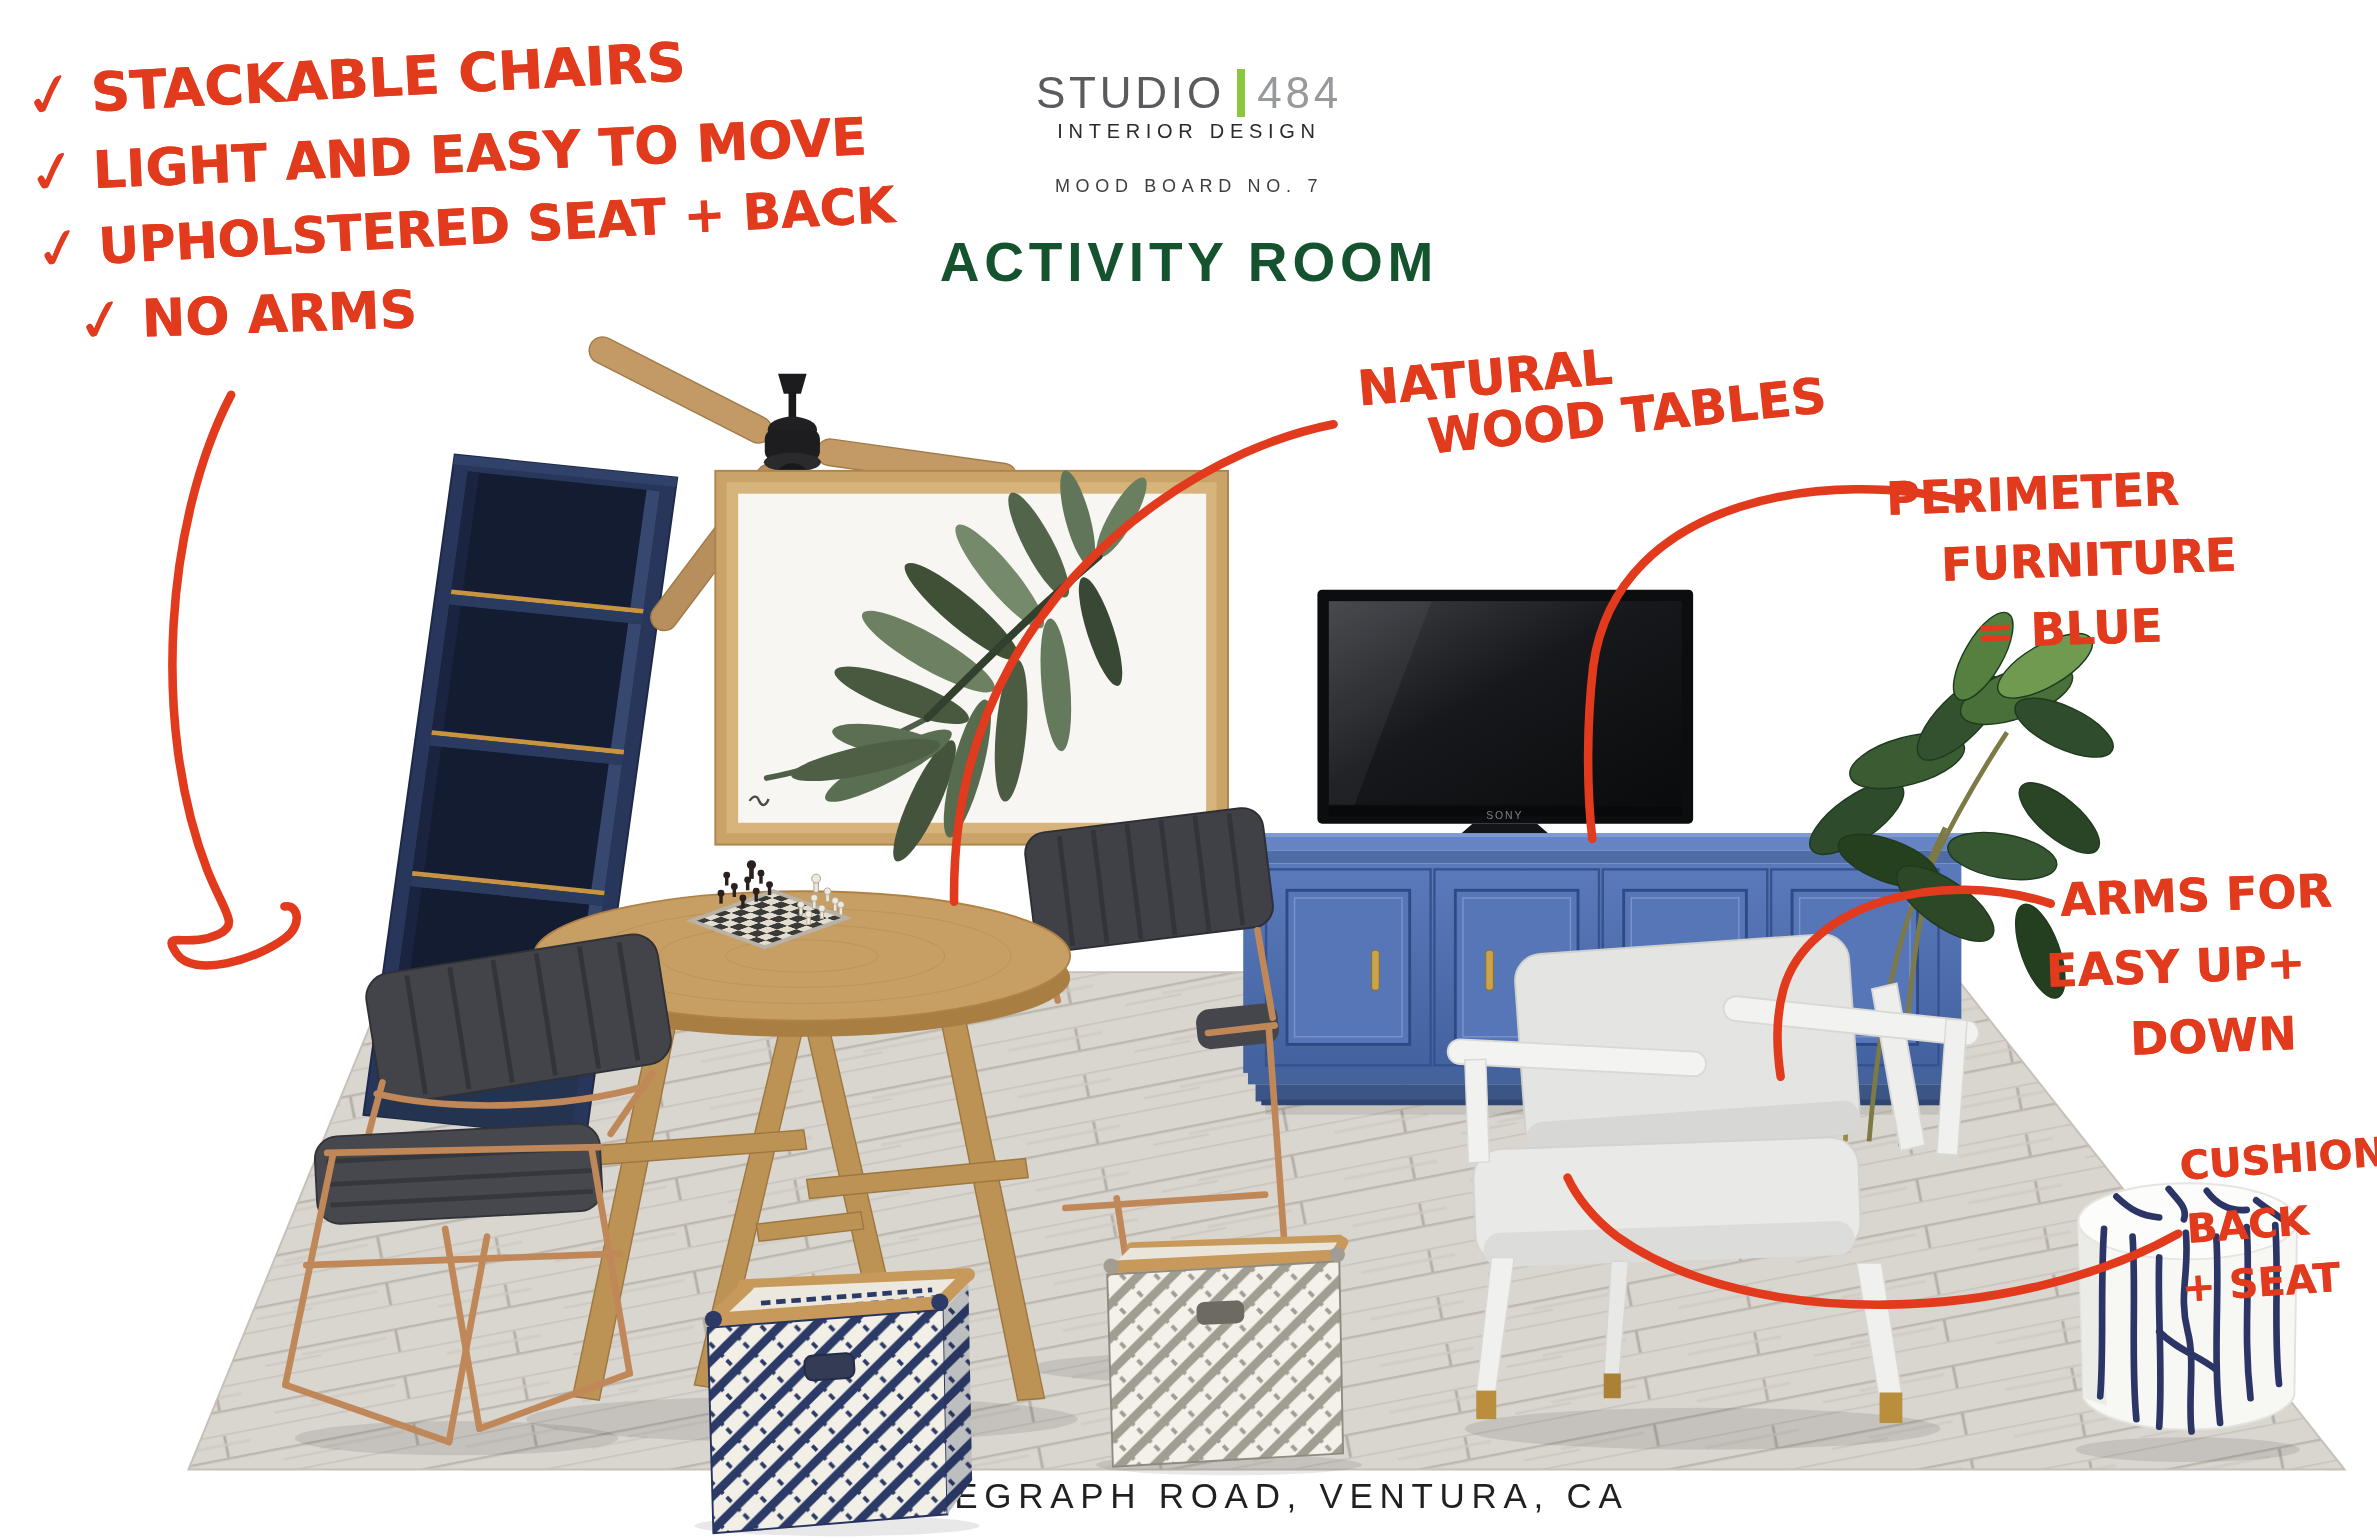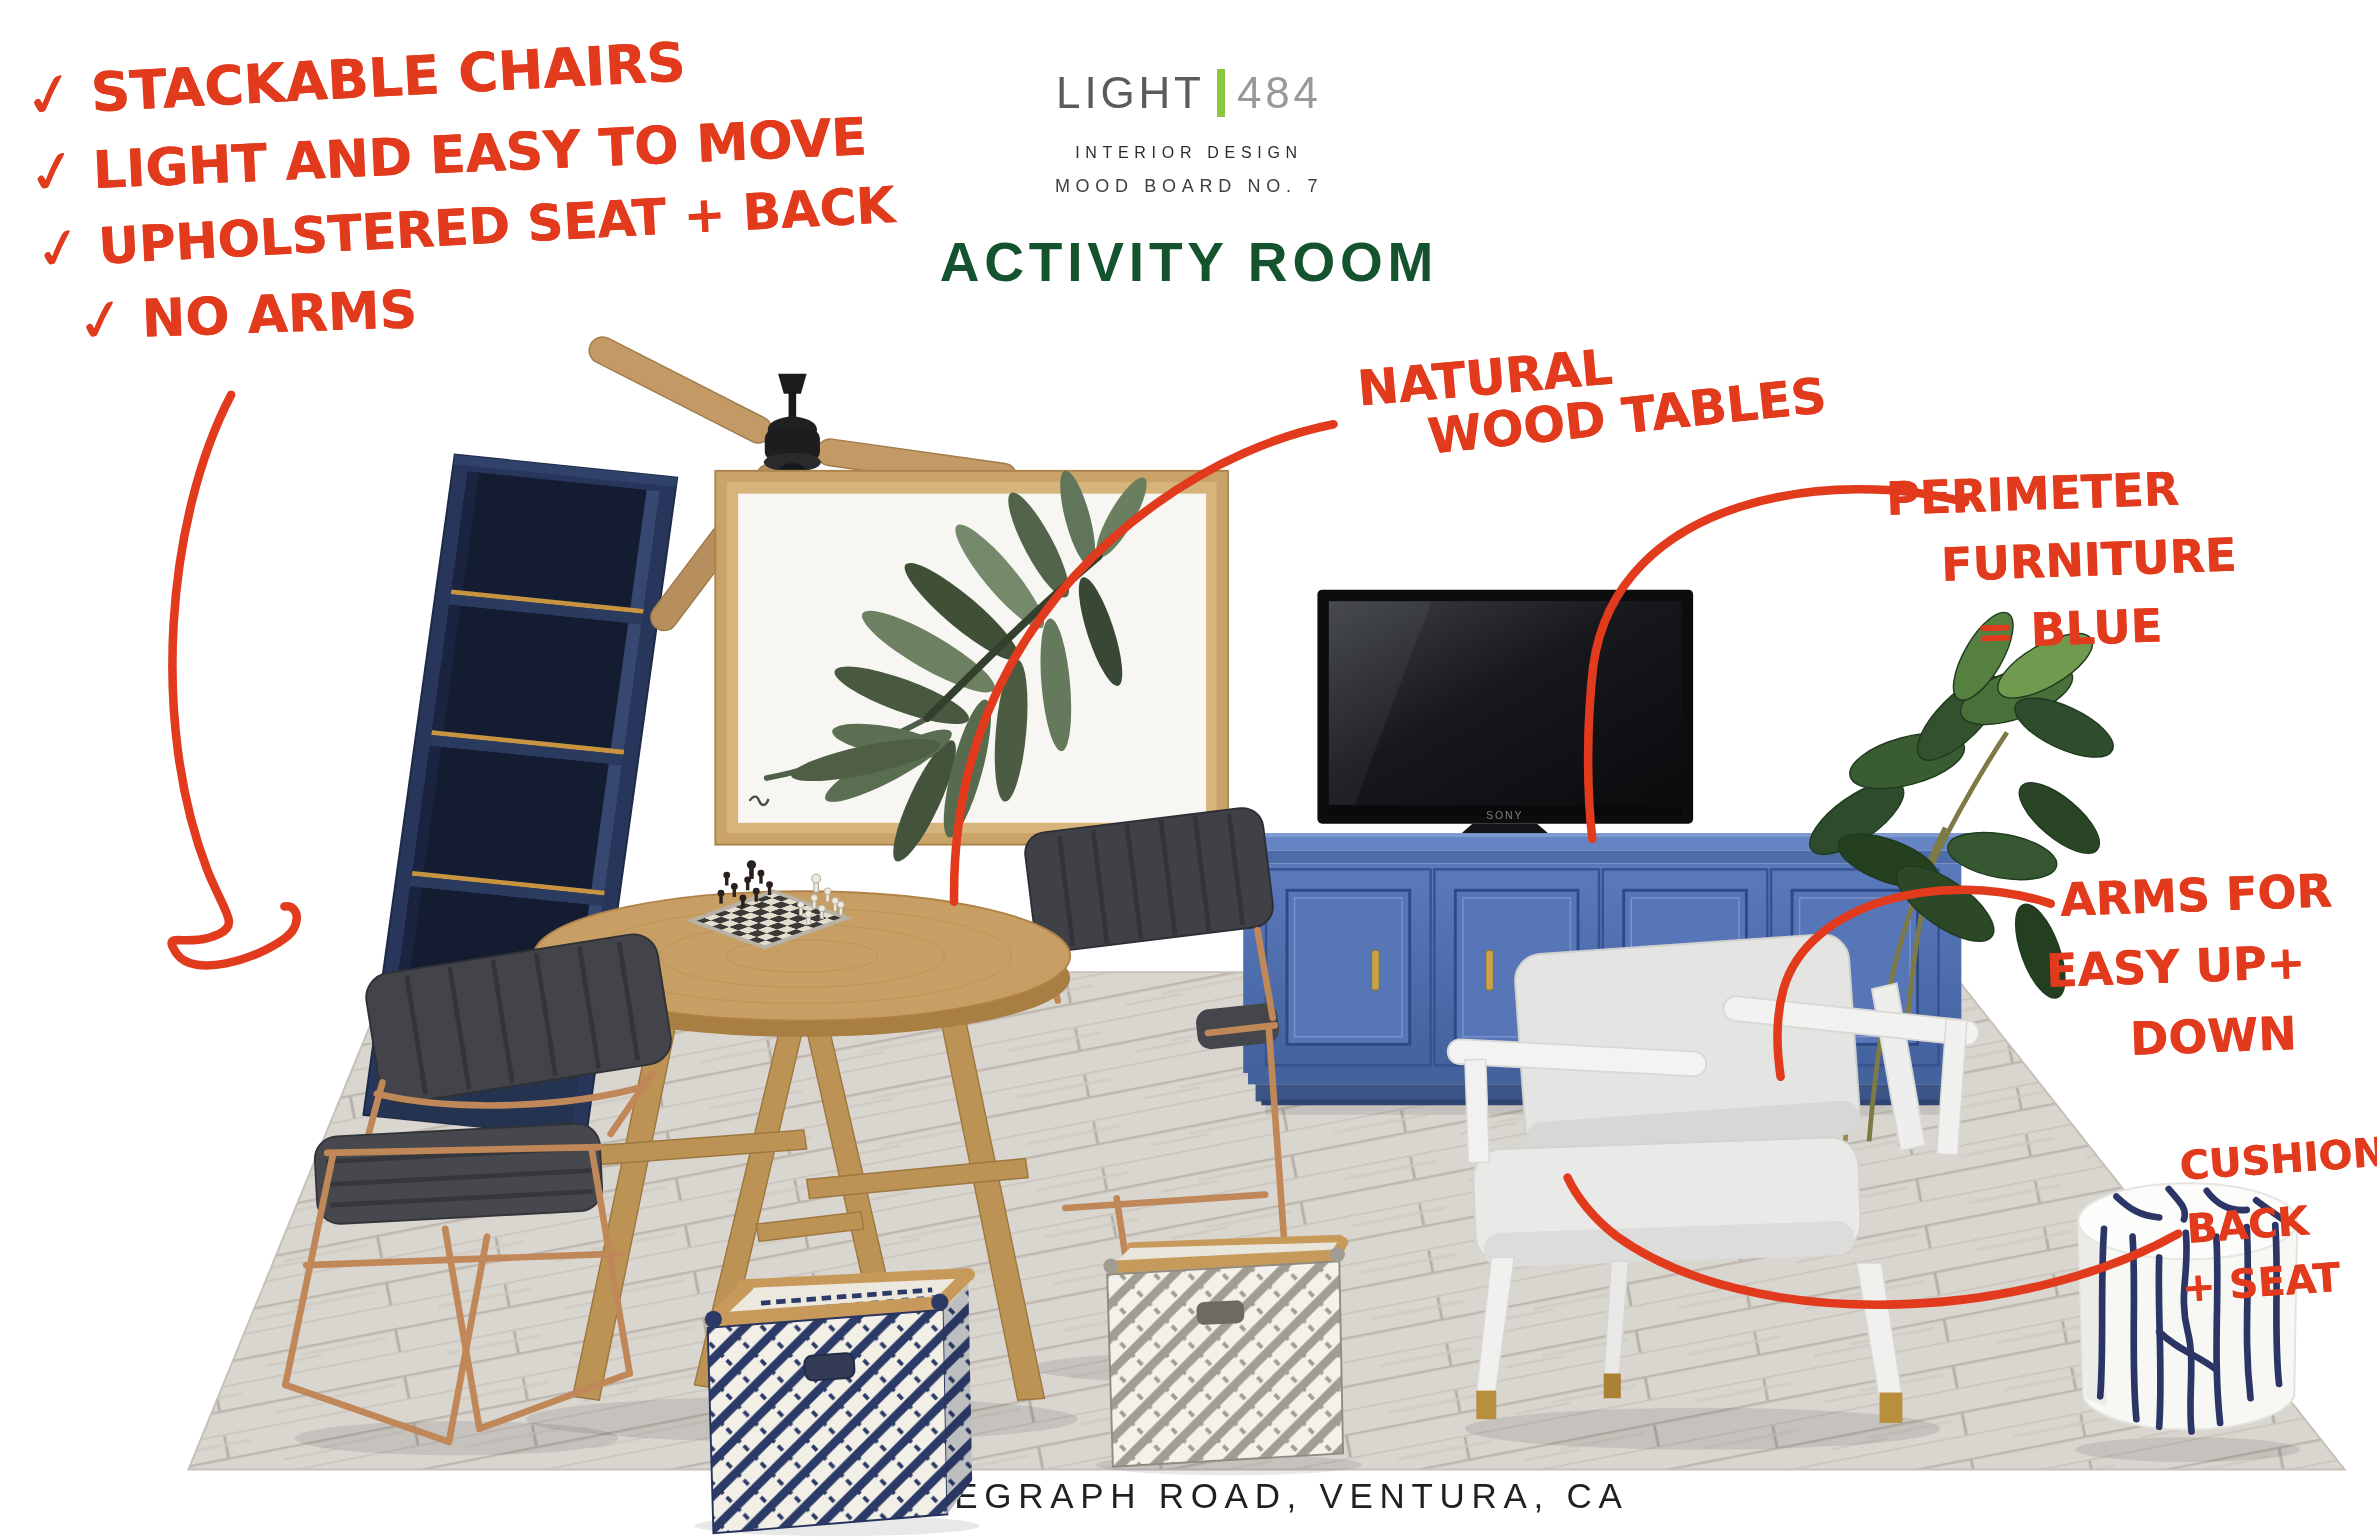--- a/index.html
+++ b/index.html
@@ -6,21 +6,21 @@
   .canvas{position:relative;width:2378px;height:1539px;background:#ffffff;overflow:hidden;
           font-family:"Liberation Sans",sans-serif;}
   .scene{position:absolute;left:0;top:0;z-index:2;}
   .address{position:absolute;left:0;top:1476px;width:100%;text-align:center;z-index:1;
            font-size:35px;font-weight:500;letter-spacing:6.7px;color:#1f2022;}
   .hdr{position:absolute;left:0;width:100%;text-align:center;z-index:3;}
   .logo-row{top:68px;display:flex;justify-content:center;align-items:center;gap:12.4px;}
   .brand-name{font-size:44px;font-weight:400;letter-spacing:3.8px;color:#595b5e;}
   .brand-bar{width:7.6px;height:48px;background:var(--green,#8dc63f);}
   .brand-num{font-size:44px;font-weight:300;letter-spacing:3.8px;color:#97999c;}
-  .tagline{top:144px;font-size:16px;font-weight:500;letter-spacing:5.7px;color:#2b2b2b;}
+  .tagline{top:120px;font-size:20px;font-weight:500;letter-spacing:5.7px;color:#2b2b2b;}
   .board-label{top:176px;font-size:18px;font-weight:400;letter-spacing:5.7px;color:#3c3e40;}
   .room-title{top:230px;font-size:55px;font-weight:700;letter-spacing:4.8px;color:#14532d;}
   .note{position:absolute;z-index:4;color:var(--ink,#e23a1d);font-family:"DejaVu Sans",sans-serif;
         font-weight:700;white-space:nowrap;transform-origin:left top;
         text-shadow:0.6px 0 currentColor;}
   .crow{display:flex;align-items:flex-start;gap:19px;}
   .chk{display:inline-block;transform:rotate(-8deg) scale(1.12);}
 </style>
 </head>
 <body>
@@ -414,21 +414,21 @@
     <g stroke="#e23a1d" stroke-width="9" fill="none" stroke-linecap="round" stroke-linejoin="round">
       <path d="M 243 415 C 175 545 158 760 218 915 C 236 960 252 972 230 982 C 196 998 168 976 186 1003 C 204 1028 268 1010 300 986 C 318 973 314 950 299 953"></path>
       <path d="M 1402 446 C 1280 470 1140 560 1062 700 C 1020 775 1002 860 1003 948"></path>
       <path d="M 2066 528 C 1930 492 1700 520 1675 700 C 1668 760 1668 830 1674 882"></path>
       <path d="M 2156 950 C 2040 912 1900 950 1875 1040 C 1866 1072 1868 1105 1872 1132"></path>
       <path d="M 2290 1297 C 2120 1392 1840 1400 1700 1300 C 1676 1282 1657 1258 1648 1238"></path>
     </g>
   </svg>
 
   <div class="hdr logo-row" style="position:absolute;">
-    <span class="brand-name">LIGHT</span>
+    <span class="brand-name">STUDIO</span>
     <span class="brand-bar"></span>
     <span class="brand-num">484</span>
   </div>
   <div class="hdr tagline">INTERIOR DESIGN</div>
   <div class="hdr board-label">MOOD BOARD NO. 7</div>
   <div class="hdr room-title">ACTIVITY ROOM</div>
 
   <div class="note crow" style="left:25px;top:65px;font-size:54px;transform:rotate(-3deg);">
     <span class="chk">✓</span>
     <span>STACKABLE CHAIRS</span>

